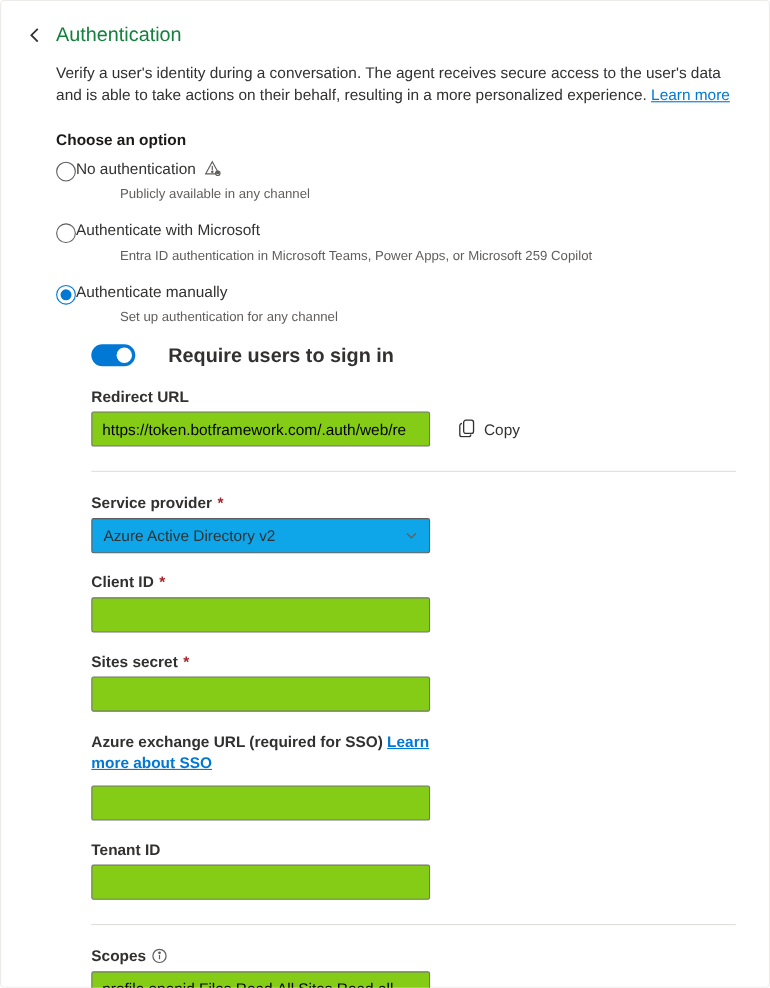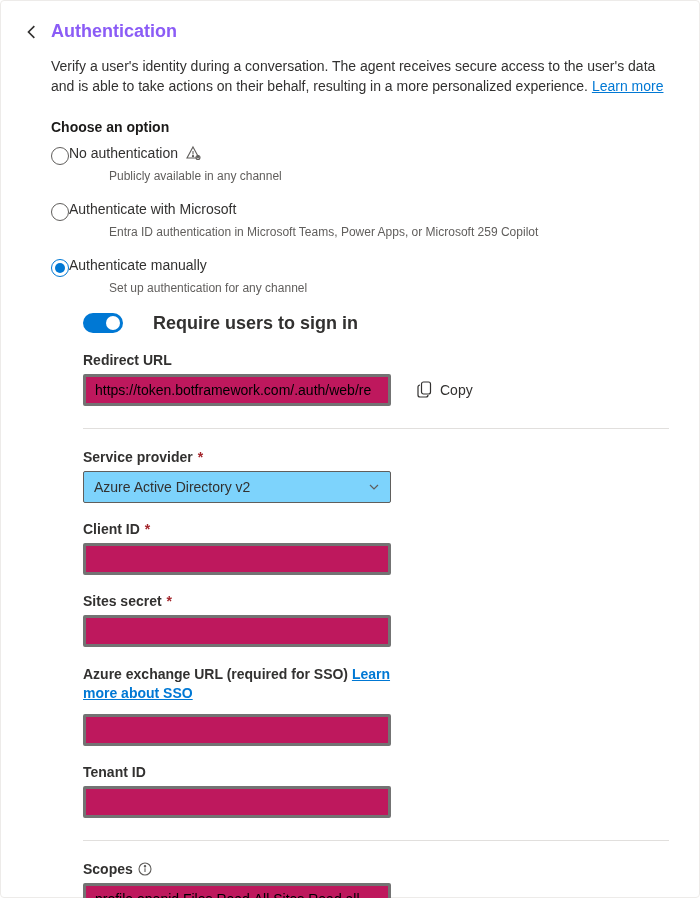--- a/index.html
+++ b/index.html
@@ -25,22 +25,22 @@
       margin-bottom: 14px;
     }
     .back-chevron {
       width: 14px;
       height: 14px;
       color: #323130;
       cursor: pointer;
     }
     .page-title {
       font-size: 18px;
-      font-weight: 700;
-      color: #8b5cf6;
+      font-weight: 400;
+      color: #15803d;
     }
     .description {
       color: #323130;
       line-height: 1.45;
       margin-left: 26px;
       margin-bottom: 22px;
       font-size: 14px;
     }
     .link { color: #0078d4; text-decoration: underline; cursor: pointer; }
     .section-label {
@@ -123,26 +123,26 @@
       margin-bottom: 6px;
       display: flex;
       align-items: center;
       gap: 5px;
       flex-wrap: wrap;
     }
     .req { color: #a4262c; }
     .text-input {
       width: 308px;
       height: 32px;
-      border: 3px solid #737373;
+      border: 1px solid #737373;
       border-radius: 2px;
       padding: 0 9px;
       font-size: 14px;
       font-family: inherit;
-      background: #be185d;
+      background: #84cc16;
     }
     .redirect-row {
       display: flex;
       align-items: center;
       gap: 26px;
     }
     .copy-btn {
       display: flex;
       align-items: center;
       gap: 8px;
@@ -156,21 +156,21 @@
     .select {
       width: 308px;
       height: 32px;
       border: 1px solid #605e5c;
       border-radius: 2px;
       display: flex;
       align-items: center;
       justify-content: space-between;
       padding: 0 10px;
       cursor: pointer;
-      background: #7dd3fc;
+      background: #0ea5e9;
     }
     .chevron-down { width: 12px; height: 12px; color: #605e5c; }
     .info-icon { width: 14px; height: 14px; color: #605e5c; }
     .sso-label { display: inline; }
   </style>
 </head>
 <body>
 
 <div class="panel">
   <div class="header">

